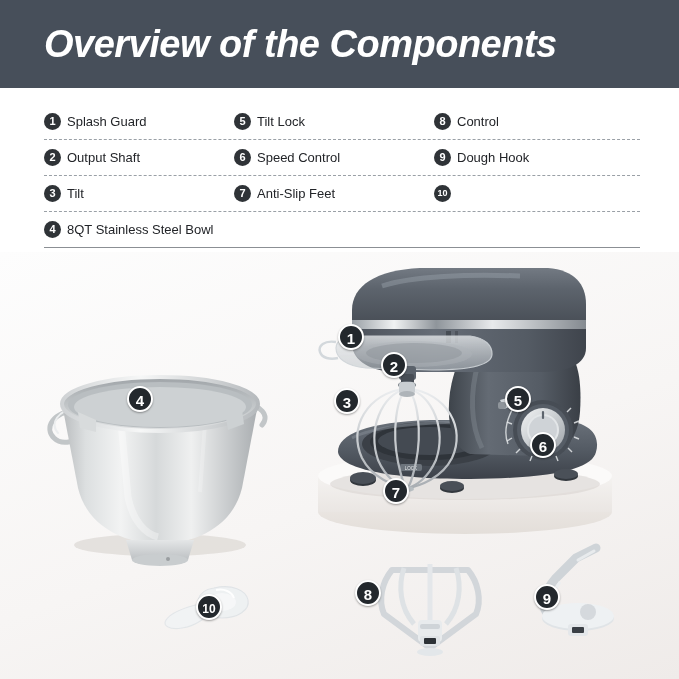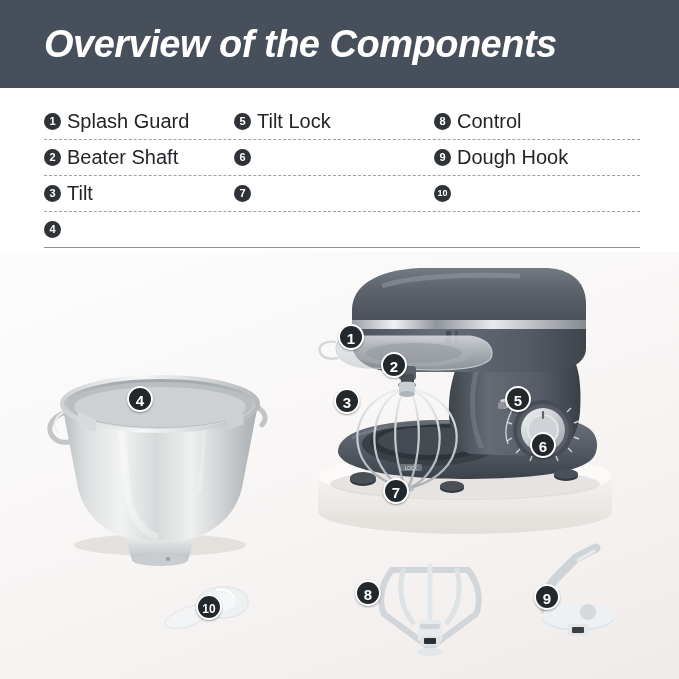--- a/index.html
+++ b/index.html
@@ -74,21 +74,21 @@
     background: #2f3337;
     color: #ffffff;
     font-size: 11px;
     font-weight: bold;
     line-height: 17px;
     text-align: center;
     margin-right: 6px;
   }
   .badge.wide-num { font-size: 9px; }
   .legend-label {
-    font-size: 20px;
+    font-size: 13px;
     color: #222428;
     white-space: nowrap;
   }
 
   
   #scene {
     position: absolute;
     left: 0;
     top: 252px;
     width: 679px;
@@ -165,47 +165,50 @@
       </div>
       <div class="legend-cell col-c">
         <span class="badge">8</span>
         <span class="legend-label">Control</span>
       </div>
     </div>
 
     <div class="legend-row">
       <div class="legend-cell col-a">
         <span class="badge">2</span>
-        <span class="legend-label">Beater Shaft</span>
+        <span class="legend-label">Output Shaft</span>
       </div>
       <div class="legend-cell col-b">
         <span class="badge">6</span>
+        <span class="legend-label">Speed Control</span>
       </div>
       <div class="legend-cell col-c">
         <span class="badge">9</span>
         <span class="legend-label">Dough Hook</span>
       </div>
     </div>
 
     <div class="legend-row">
       <div class="legend-cell col-a">
         <span class="badge">3</span>
         <span class="legend-label">Tilt</span>
       </div>
       <div class="legend-cell col-b">
         <span class="badge">7</span>
+        <span class="legend-label">Anti-Slip Feet</span>
       </div>
       <div class="legend-cell col-c">
         <span class="badge wide-num">10</span>
       </div>
     </div>
 
     <div class="legend-row last">
       <div class="legend-cell col-wide">
         <span class="badge">4</span>
+        <span class="legend-label">8QT Stainless Steel Bowl</span>
       </div>
     </div>
 
   </div>
 
   <div id="scene">
 
     <div class="riser-bottom" style="top:238px;"></div>
     <div class="riser-body" style="top:222px;"></div>
     <div class="riser-top" style="top:201px;"></div>

